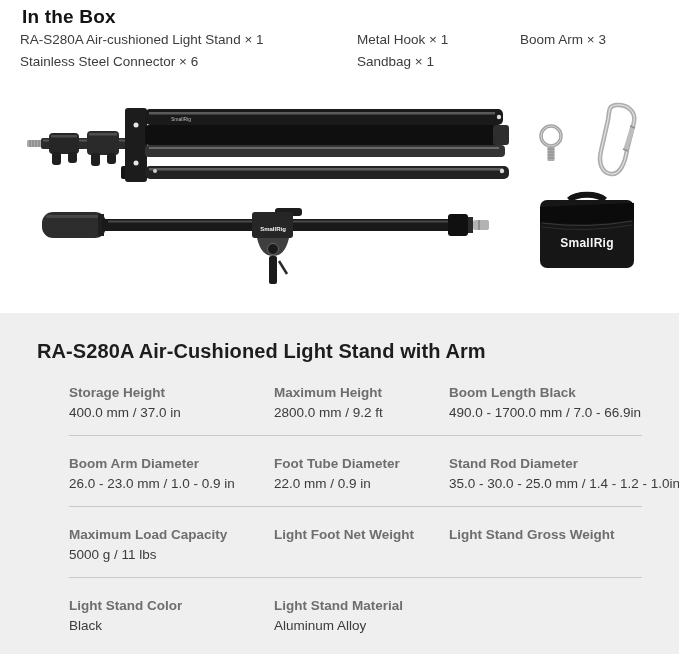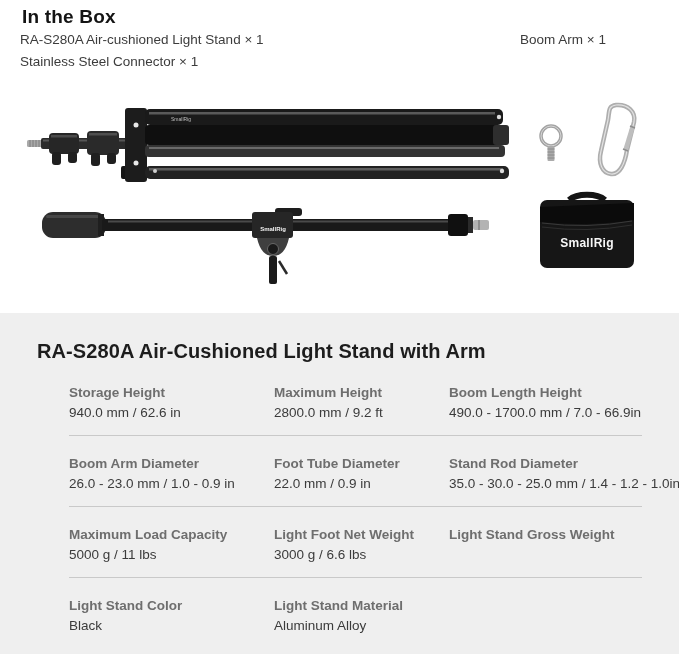--- a/index.html
+++ b/index.html
@@ -31,26 +31,28 @@
 </head>
 <body>
 
 <div class="page">
 
   <div class="top-section">
     <h1 class="box-title">In the Box</h1>
 
     <div class="box-col c0">
       <div>RA-S280A Air-cushioned Light Stand × 1</div>
-      <div>Stainless Steel Connector × 1</div>
+      <div>Stainless Steel Connector × 6</div>
     </div>
     <div class="box-col c1">
+      <div>Metal Hook × 1</div>
+      <div>Sandbag × 1</div>
     </div>
     <div class="box-col c2">
-      <div>Boom Arm × 1</div>
+      <div>Boom Arm × 3</div>
     </div>
 
     <div class="illus" style="left:25px;top:100px;">
       <svg width="490" height="90" viewBox="0 0 490 90">
 
         <g>
           <rect x="2" y="40" width="16" height="7" rx="1.5" fill="#a9a9a9"></rect>
           <g stroke="#7d7d7d" stroke-width="1">
             <line x1="5" y1="40" x2="5" y2="47"></line>
               <line x1="8" y1="40" x2="8" y2="47"></line>
@@ -168,28 +170,28 @@
   </div>
 
   <div class="specs-section">
     <h2 class="specs-title">RA-S280A Air-Cushioned Light Stand with Arm</h2>
 
     <div class="spec-rows">
 
       <div class="spec-row">
         <div>
           <div class="spec-label">Storage Height</div>
-          <div class="spec-value">940.0 mm / 62.6 in</div>
+          <div class="spec-value">400.0 mm / 37.0 in</div>
         </div>
         <div>
           <div class="spec-label">Maximum Height</div>
           <div class="spec-value">2800.0 mm / 9.2 ft</div>
         </div>
         <div>
-          <div class="spec-label">Boom Length Height</div>
+          <div class="spec-label">Boom Length Black</div>
           <div class="spec-value">490.0 - 1700.0 mm / 7.0 - 66.9in</div>
         </div>
       </div>
 
       <div class="spec-row">
         <div>
           <div class="spec-label">Boom Arm Diameter</div>
           <div class="spec-value">26.0 - 23.0 mm / 1.0 - 0.9 in</div>
         </div>
         <div>
@@ -202,21 +204,20 @@
         </div>
       </div>
 
       <div class="spec-row">
         <div>
           <div class="spec-label">Maximum Load Capacity</div>
           <div class="spec-value">5000 g / 11 lbs</div>
         </div>
         <div>
           <div class="spec-label">Light Foot Net Weight</div>
-          <div class="spec-value">3000 g / 6.6 lbs</div>
         </div>
         <div>
           <div class="spec-label">Light Stand Gross Weight</div>
         </div>
       </div>
 
       <div class="spec-row">
         <div>
           <div class="spec-label">Light Stand Color</div>
           <div class="spec-value">Black</div>

